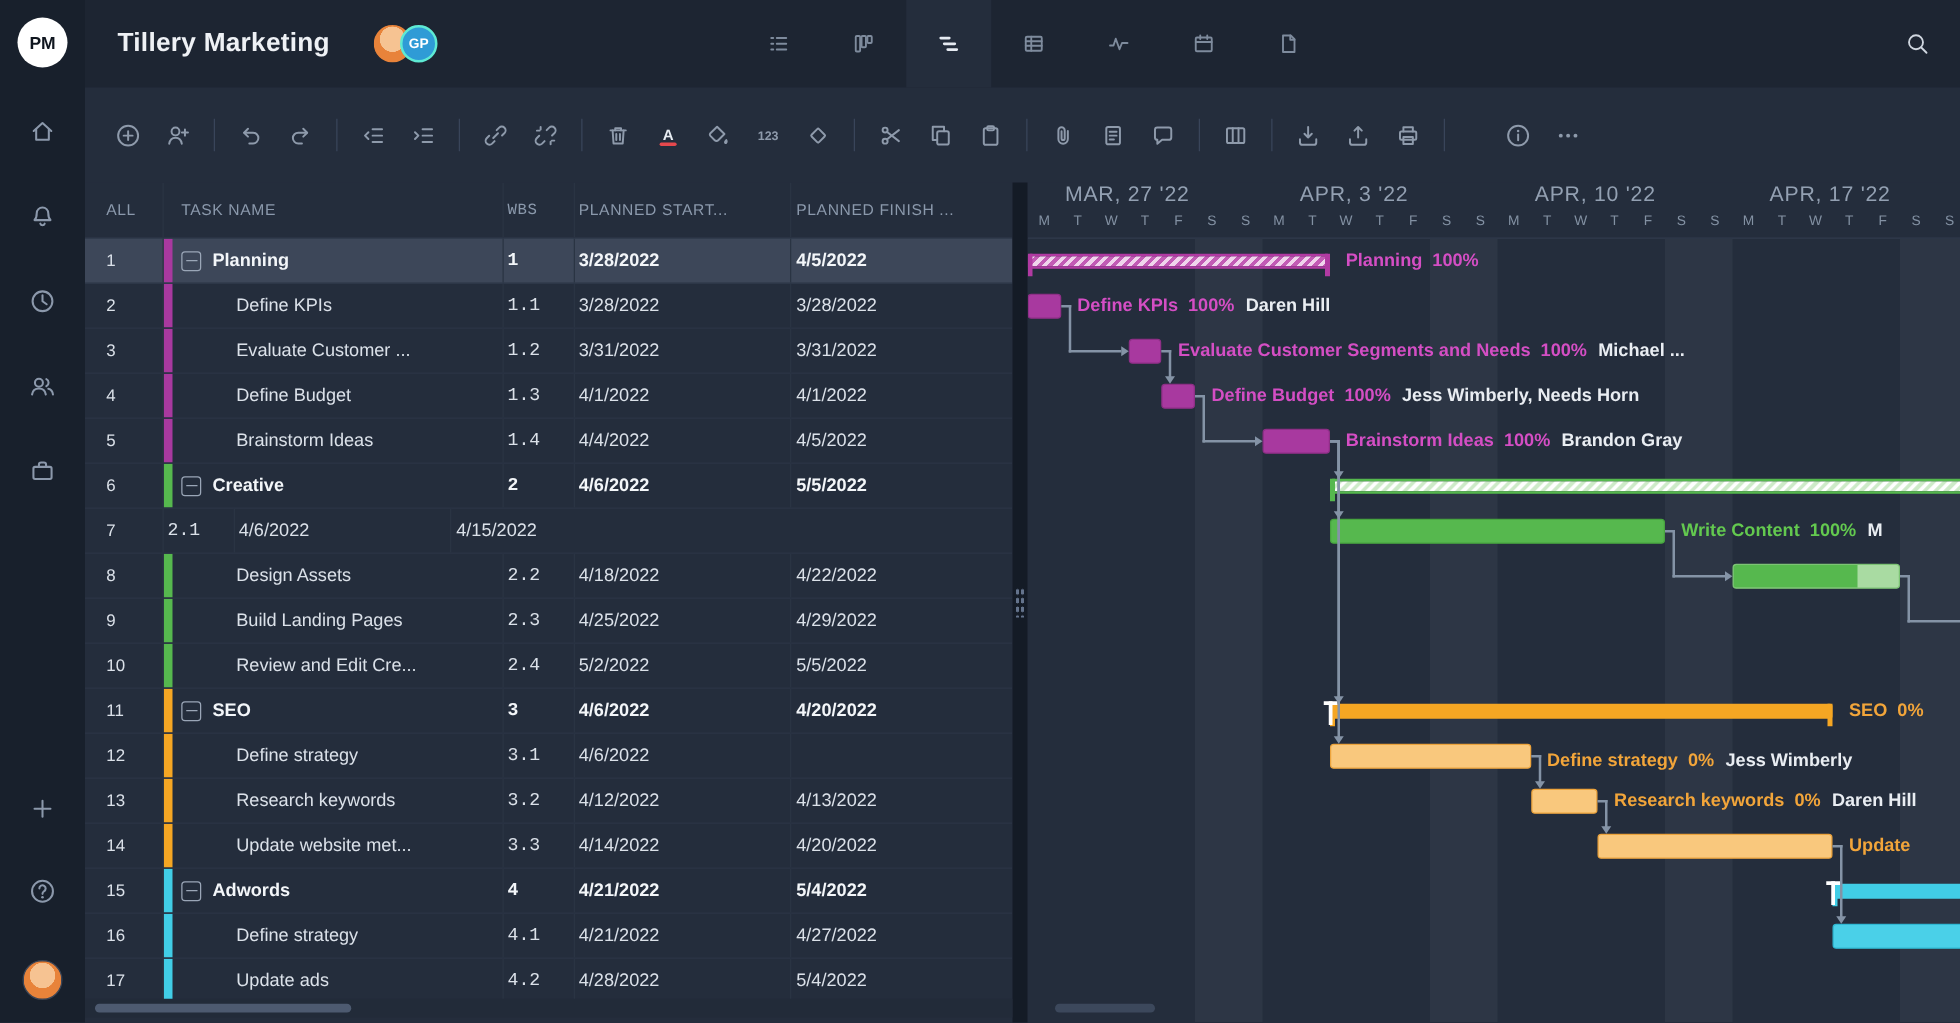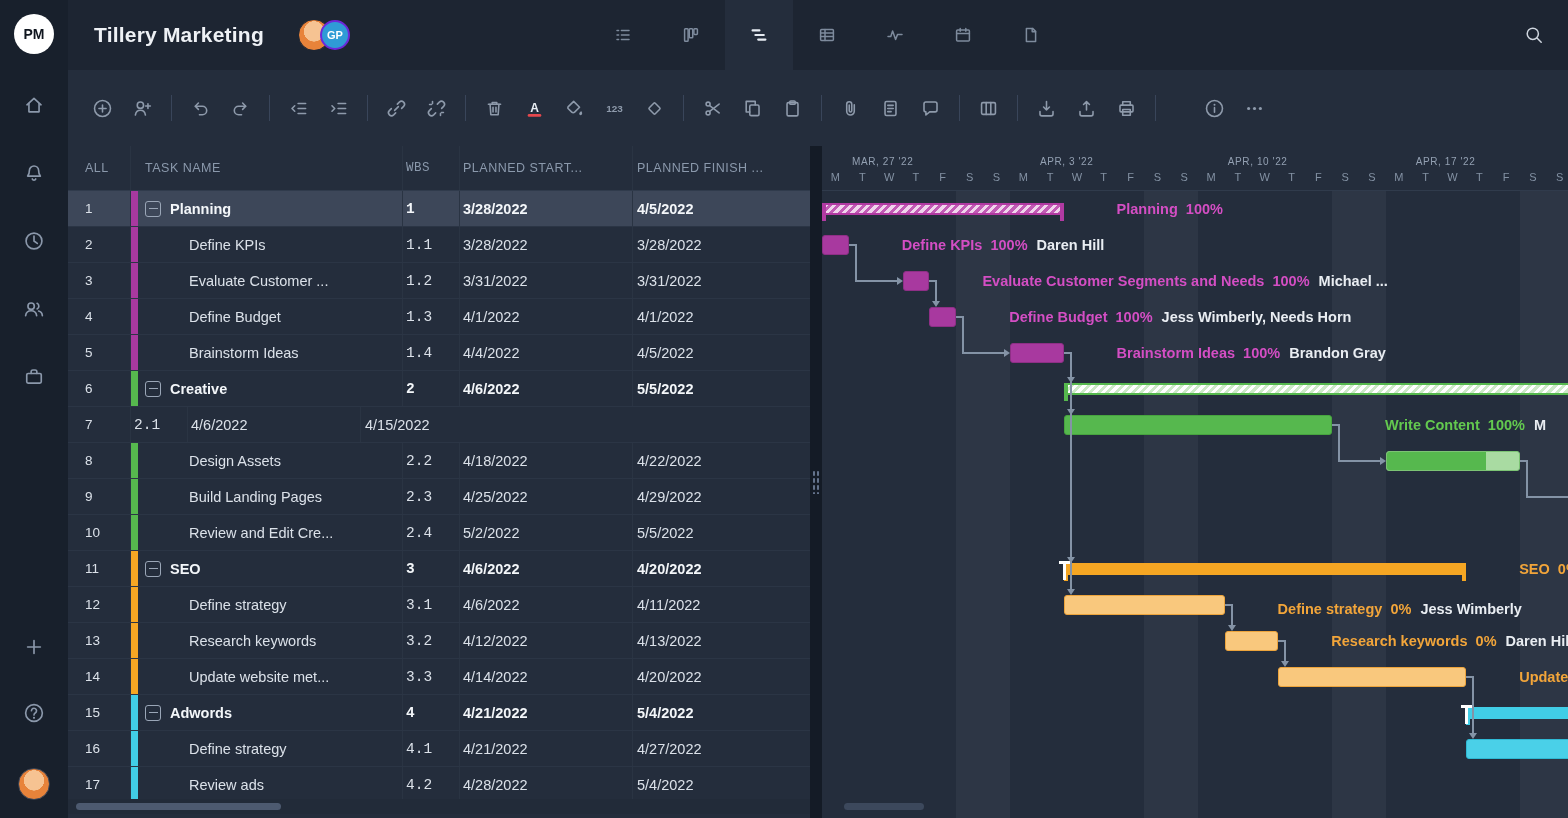--- a/index.html
+++ b/index.html
@@ -17,21 +17,21 @@
   .sbtn{background:none;border:none;padding:0;color:inherit;cursor:pointer;display:flex;}
   .avatar-img{width:30px;height:30px;border-radius:50%;
     background:radial-gradient(circle at 50% 38%,#f6c392 0 42%,#e8833a 43% 100%);
     border:1px solid #3a4557;}
   
   .topbar{position:absolute;left:68px;top:0;width:1500px;height:70px;background:#1d2532;display:flex;align-items:center;z-index:5;}
   .title{font-size:21px;font-weight:600;color:#eef1f5;margin-left:26px;letter-spacing:.2px;}
   .avatars{display:flex;margin-left:34px;align-items:center;}
   .av1{width:30px;height:30px;border-radius:50%;background:radial-gradient(circle at 50% 38%,#f6c392 0 42%,#e8833a 43% 100%);border:1px solid #1d2532;}
   .av2{width:30px;height:30px;border-radius:50%;background:#2f9bd6;color:#fff;font-size:11px;font-weight:bold;
-    display:flex;align-items:center;justify-content:center;margin-left:-10px;border:2px solid #6d28d9;box-sizing:border-box;}
+    display:flex;align-items:center;justify-content:center;margin-left:-10px;border:2px solid #5eead4;box-sizing:border-box;}
   .tabs{position:absolute;left:521px;top:0;height:70px;display:flex;}
   .tab{width:68px;height:70px;display:flex;align-items:center;justify-content:center;color:#7e8b9d;cursor:pointer;}
   .tab.active{background:#242d3c;color:#e6ebf2;}
   .search{position:absolute;right:24px;top:25px;color:#cfd6df;}
   
   .toolbar{position:absolute;left:68px;top:70px;width:1500px;height:76px;display:flex;align-items:center;background:#242d3c;z-index:4;}
   .tgroup{display:flex;align-items:center;gap:19px;padding:0 18px;color:#8e9aab;}
   .tgroup.first{margin-left:6px;}
   .tgroup.right{margin-left:30px;}
   .tsep{width:1px;height:26px;background:#39455a;}
@@ -58,21 +58,21 @@
   .collapse::after{content:"";position:absolute;left:2.5px;right:2.5px;top:50%;margin-top:-0.75px;height:1.5px;background:#9aa6b7;}
   .trow:not(.group) .tname{margin-left:44px;}
   .tname{overflow:hidden;text-overflow:ellipsis;white-space:nowrap;}
   
   .splitter{position:absolute;left:810px;top:146px;width:12px;height:672px;background:#141b26;z-index:5;cursor:col-resize;}
   .spdots{position:absolute;left:2px;top:324px;width:8px;height:24px;
     background-image:radial-gradient(#64738c 1.2px,transparent 1.4px);background-size:4px 7px;}
   
   .gantt-pane{position:absolute;left:822px;top:146px;width:746px;height:672px;overflow:hidden;background:#242d3c;}
   .ghead{position:absolute;top:0;left:0;width:746px;height:45px;border-bottom:1px solid #303b4c;box-sizing:border-box;}
-  .gweek{position:absolute;top:10px;font-size:10px;color:#93a0b2;letter-spacing:.6px;white-space:nowrap;}
+  .gweek{position:absolute;top:0;font-size:17px;color:#93a0b2;letter-spacing:.6px;white-space:nowrap;}
   .gdays{position:absolute;top:25px;left:0;display:flex;}
   .gday{width:26.843px;text-align:center;font-size:11px;color:#8391a3;flex:none;}
   .gbody{position:absolute;top:45px;left:0;width:746px;height:627px;overflow:hidden;
     background-image:radial-gradient(rgba(255,255,255,0.08) 0.9px,transparent 1.2px);
     background-size:26.843px 6px;}
   .wkstripe{position:absolute;top:0;bottom:0;background:rgba(139,151,170,0.09);}
   .gbar{position:absolute;border-radius:3px;}
   .gbar.task{height:20px;}
   .t-planning{background:#a8399f;border:1px solid #8e2f86;box-sizing:border-box;}
   .t-creative{background:#56b84e;border:1px solid #47a43f;box-sizing:border-box;}
@@ -82,21 +82,21 @@
   .prog{position:absolute;left:0;top:0;bottom:0;background:#56b84e;border-radius:2px 0 0 2px;}
   .gbar.summary{height:12px;border-radius:2px;box-sizing:border-box;}
   .summary::before{content:"";position:absolute;left:-2px;top:-2px;width:4px;height:18px;background:var(--cap);}
   .summary::after{content:"";position:absolute;right:-2px;top:-2px;width:4px;height:18px;background:var(--cap);}
   .s-planning{--cap:#b13aa2;border:2px solid #b13aa2;background:repeating-linear-gradient(135deg,#f0d4ec 0 3px,#c25bb5 3px 6px);}
   .s-creative{--cap:#56b84e;border:2px solid #56b84e;background:repeating-linear-gradient(135deg,#ffffff 0 3px,#cdeac8 3px 6px);}
   .s-seo{--cap:#f5a623;border:2px solid #f5a623;background:#f5a623;}
   .s-adwords{--cap:#41cde6;border:2px solid #41cde6;background:#41cde6;}
   .tmark{position:absolute;left:-3px;top:-4px;width:3px;height:19px;background:#fff;}
   .tmark::before{content:"";position:absolute;left:-4px;top:0;width:11px;height:3px;background:#fff;}
-  .glabel{position:absolute;white-space:nowrap;font-size:14.5px;height:22px;line-height:22px;z-index:3;margin-left:40px;}
+  .glabel{position:absolute;white-space:nowrap;font-size:14.5px;height:22px;line-height:22px;z-index:3;}
   .glabel b{font-weight:700;margin-right:9px;}
   .glabel .asg{color:#e9edf2;font-weight:bold;}
   .dep{position:absolute;background:#8493a6;z-index:1;}
   .depar{position:absolute;width:0;height:0;border-top:4px solid transparent;border-bottom:4px solid transparent;border-left:6px solid #8493a6;z-index:1;}
   .depad{position:absolute;width:0;height:0;border-left:4px solid transparent;border-right:4px solid transparent;border-top:6px solid #8493a6;z-index:1;}
   
   .hscroll-table{position:absolute;left:68px;top:799px;width:742px;height:15px;background:#222b39;z-index:7;}
   .hscroll-table .thumb{position:absolute;left:8px;top:4px;width:205px;height:7px;border-radius:4px;background:#4d5a70;}
   .hscroll-gantt{position:absolute;left:822px;top:799px;width:746px;height:15px;z-index:7;}
   .hscroll-gantt .thumb{position:absolute;left:22px;top:4px;width:80px;height:7px;border-radius:4px;background:#3c485c;}
@@ -606,21 +606,20 @@
   </div>
       <div class="trow">
     <div class="tc c0">12</div>
     <div class="tc c1">
       <span class="strip" style="background:#f5a623"></span>
 
       <span class="tname">Define strategy</span>
     </div>
     <div class="tc c2">3.1</div>
     <div class="tc c3">4/6/2022</div>
-    <div class="tc c4">4/11/2022</div>
   </div>
       <div class="trow">
     <div class="tc c0">13</div>
     <div class="tc c1">
       <span class="strip" style="background:#f5a623"></span>
 
       <span class="tname">Research keywords</span>
     </div>
     <div class="tc c2">3.2</div>
     <div class="tc c3">4/12/2022</div>
@@ -657,21 +656,21 @@
     </div>
     <div class="tc c2">4.1</div>
     <div class="tc c3">4/21/2022</div>
     <div class="tc c4">4/27/2022</div>
   </div>
       <div class="trow">
     <div class="tc c0">17</div>
     <div class="tc c1">
       <span class="strip" style="background:#41cde6"></span>
 
-      <span class="tname">Review ads</span>
+      <span class="tname">Update ads</span>
     </div>
     <div class="tc c2">4.2</div>
     <div class="tc c3">4/28/2022</div>
     <div class="tc c4">5/4/2022</div>
   </div>
     </div>
 </div>
 
 <div class="splitter">
   <div class="spdots"></div>

